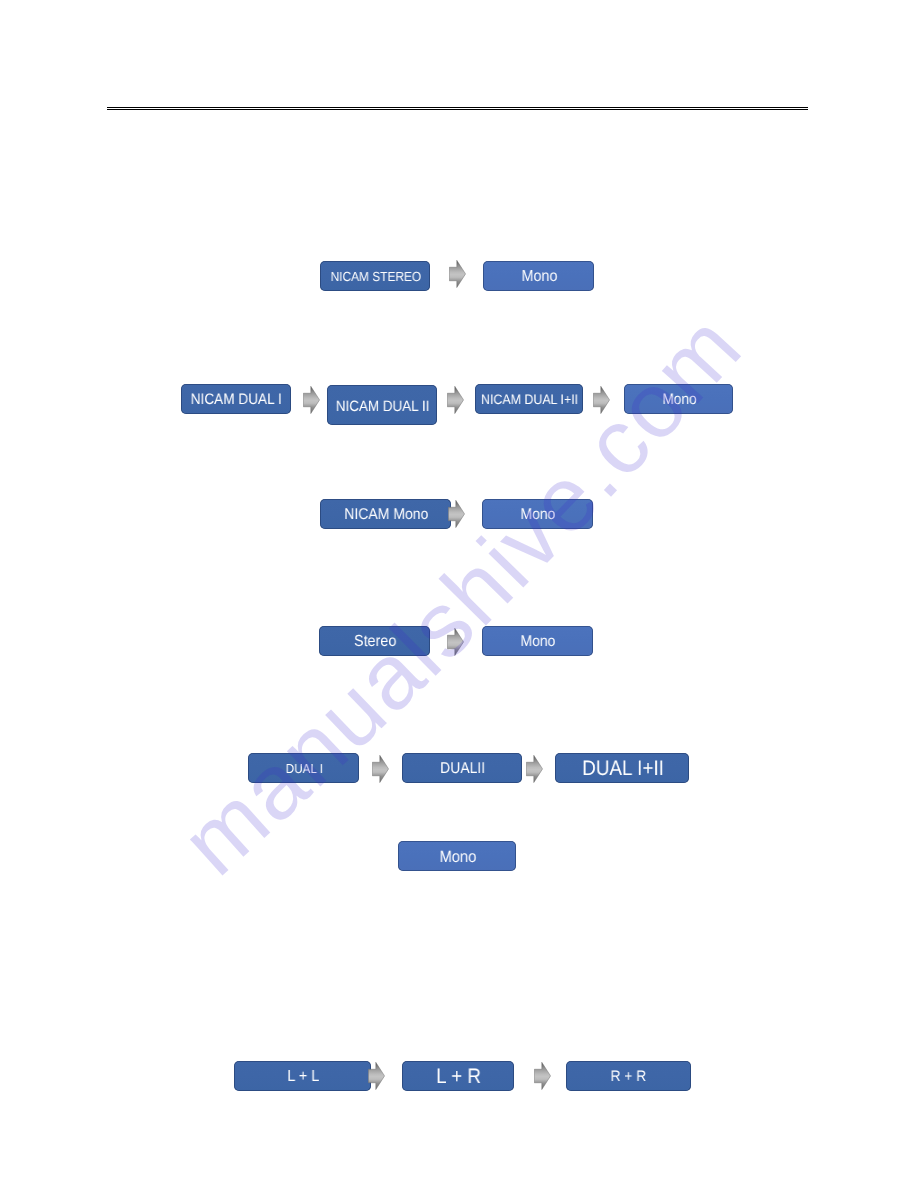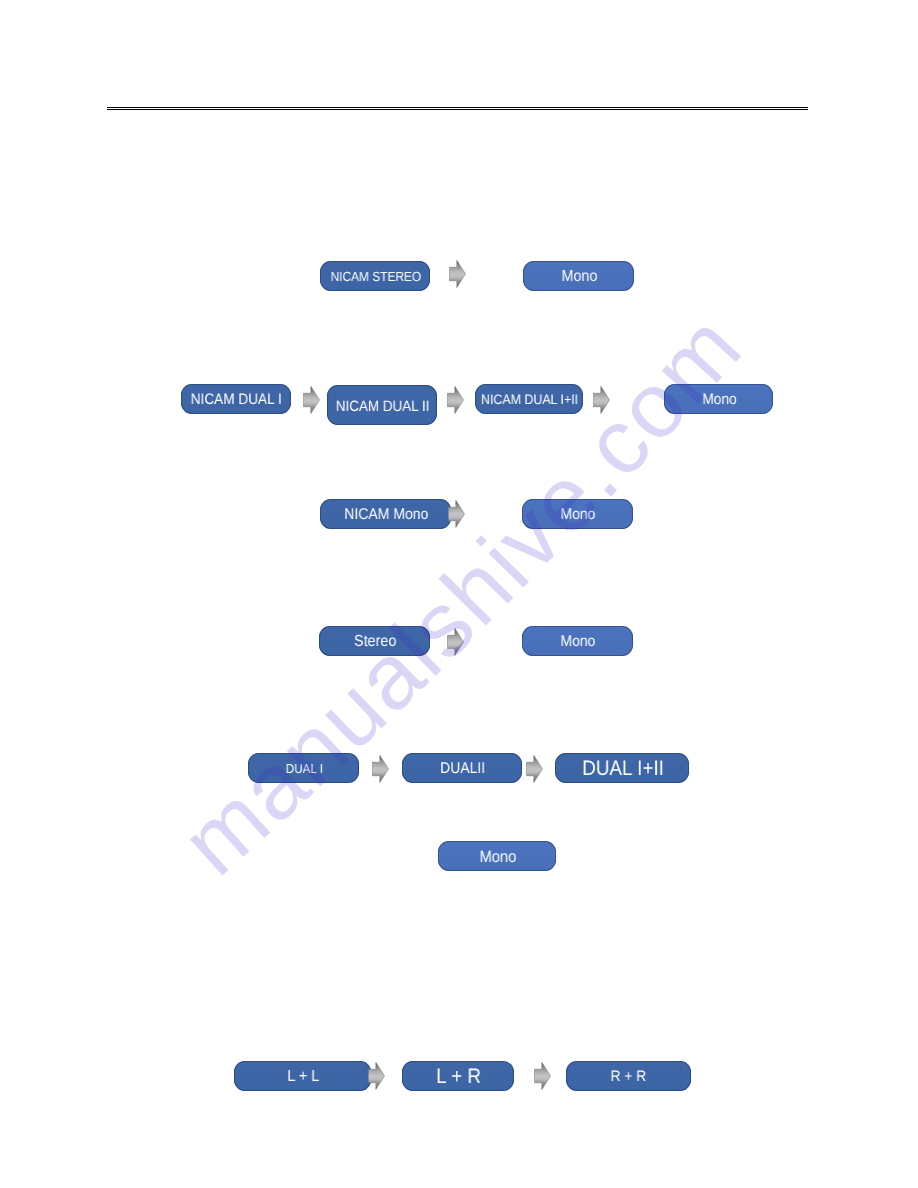--- a/index.html
+++ b/index.html
@@ -1,25 +1,25 @@
 <!DOCTYPE html>
 <html><head><meta charset="utf-8"><style>
 html,body{margin:0;padding:0;}
 body{width:918px;height:1188px;background:#fff;position:relative;overflow:hidden;
      font-family:"Liberation Sans",sans-serif;-webkit-font-smoothing:antialiased;text-rendering:geometricPrecision;}
 #stage{position:absolute;left:0;top:0;width:918px;height:1188px;}
 #rule{position:absolute;left:107px;top:107px;width:701px;height:3px;}
 #rule span{position:absolute;left:0;width:100%;height:1px;background:#000;display:block;}
 #rule .l1{top:0}
 #rule .l2{top:2px}
-.node{position:absolute;border-radius:11px;display:flex;align-items:center;
+.node{position:absolute;border-radius:5px;display:flex;align-items:center;
   justify-content:center;color:#fff;white-space:nowrap;z-index:3;
   box-shadow:inset 0 0 0 0.8px rgba(22,42,84,0.55);}
 .node.source{background:linear-gradient(180deg,#3f67a8 0%,#3e66a7 50%,#3c65a5 100%);}
-.node.target{background:linear-gradient(180deg,#4c73bd 0%,#4a71bb 50%,#4a6fb8 100%);margin-left:40px;}
+.node.target{background:linear-gradient(180deg,#4c73bd 0%,#4a71bb 50%,#4a6fb8 100%);}
 .node > span{display:block;transform:translate(0.6px,1px) scaleX(0.90) translateZ(0);will-change:transform;}
 .arrow{position:absolute;width:17px;height:28px;z-index:3;line-height:0;}
 #wm{position:absolute;left:0;top:0;width:918px;height:1188px;z-index:5;pointer-events:none;}
 </style></head>
 <body>
 
 <div id="stage">
 <div id="rule">
       <span class="l1"></span>
       <span class="l2"></span>

